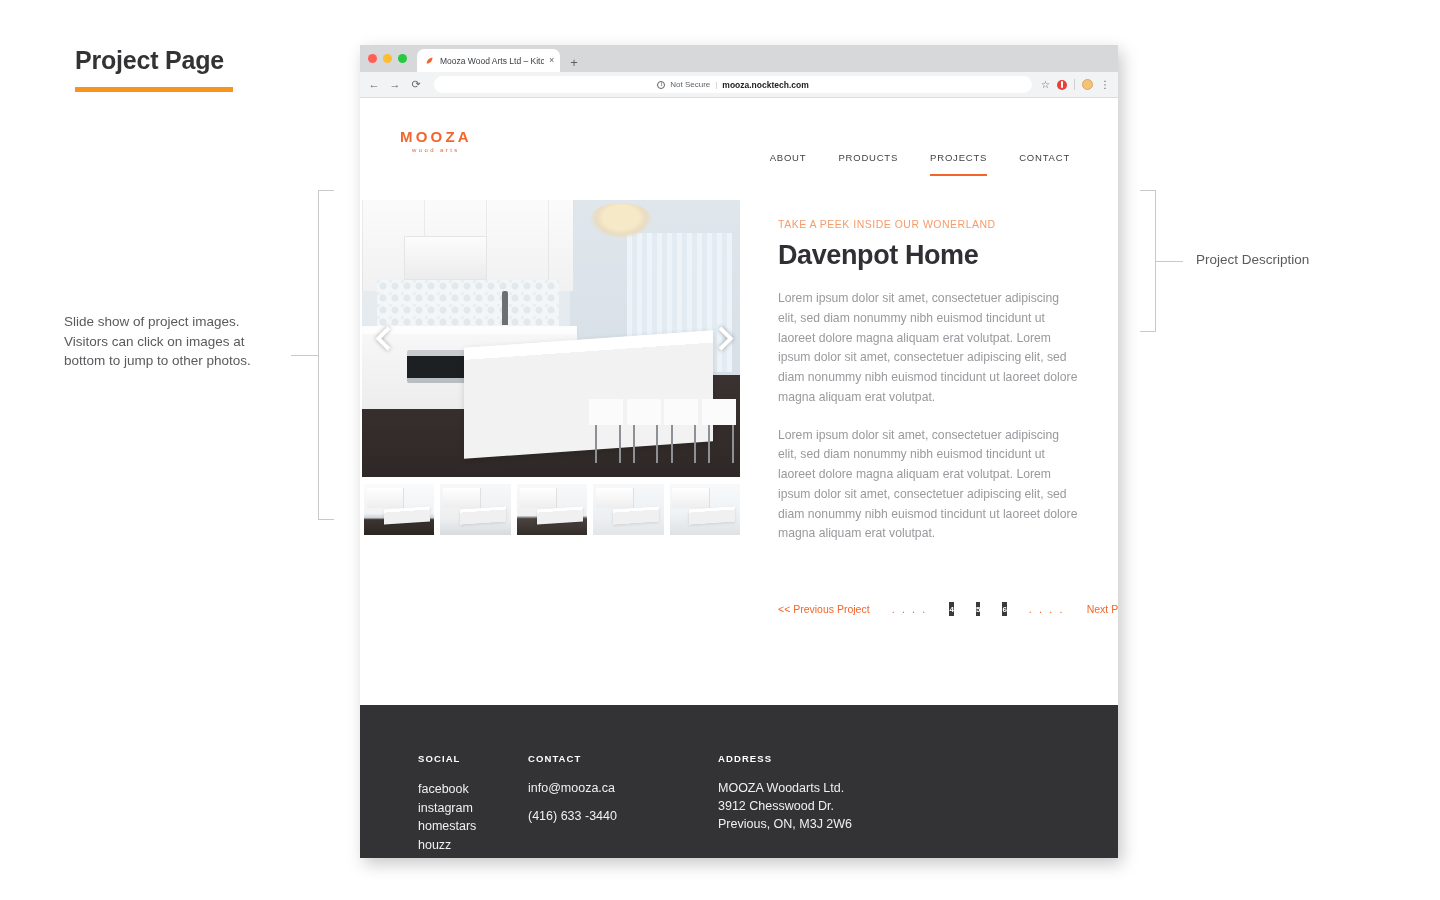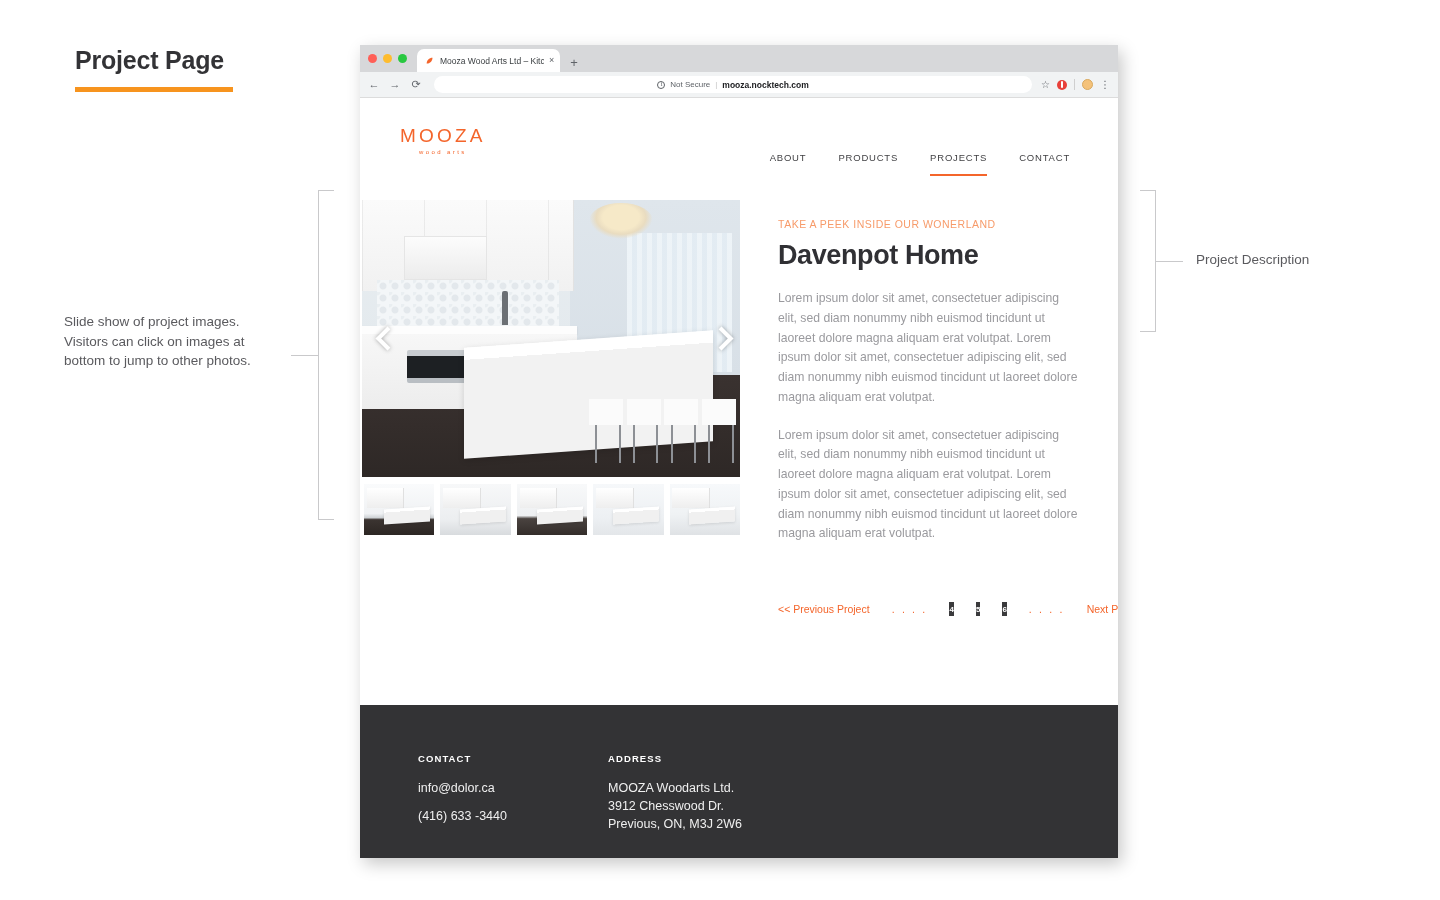--- a/index.html
+++ b/index.html
@@ -205,24 +205,24 @@
   
   #site-header {
     height: 84px;
     background: #ffffff;
     display: flex;
     align-items: center;
     padding: 0 48px 0 40px;
   }
   #site-logo { display: flex; flex-direction: column; align-items: center; }
   #site-logo .logo-main {
-    font-size: 19px;
+    font-size: 15px;
     letter-spacing: 3.2px;
     color: #f4652b;
-    font-weight: 400;
+    font-weight: 700;
   }
   #site-logo .logo-sub {
     font-size: 6px;
     letter-spacing: 2.4px;
     color: #f4652b;
     margin-top: 2px;
   }
   #site-nav {
     margin-left: auto;
     display: flex;
@@ -598,24 +598,31 @@
         <span class="page-box">6</span>
         <span class="dots">. . . .</span>
         <span>Next Project &gt;&gt;</span>
       </div>
     </div>
   </div>
 
   <div id="site-footer">
     <div id="footer-columns">
 
+      <div class="footer-col" id="footer-col-social">
+        <div class="footer-heading">SOCIAL</div>
+        <div class="footer-link">facebook</div>
+        <div class="footer-link">instagram</div>
+        <div class="footer-link">homestars</div>
+        <div class="footer-link">houzz</div>
+      </div>
 
       <div class="footer-col" id="footer-col-contact">
         <div class="footer-heading">CONTACT</div>
-        <div class="footer-line spaced">info@dolor.ca</div>
+        <div class="footer-line spaced">info@mooza.ca</div>
         <div class="footer-line">(416) 633 -3440</div>
       </div>
 
       <div class="footer-col" id="footer-col-address">
         <div class="footer-heading">ADDRESS</div>
         <div class="footer-line">MOOZA Woodarts Ltd.</div>
         <div class="footer-line">3912 Chesswood Dr.</div>
         <div class="footer-line">Previous, ON, M3J 2W6</div>
       </div>
 

